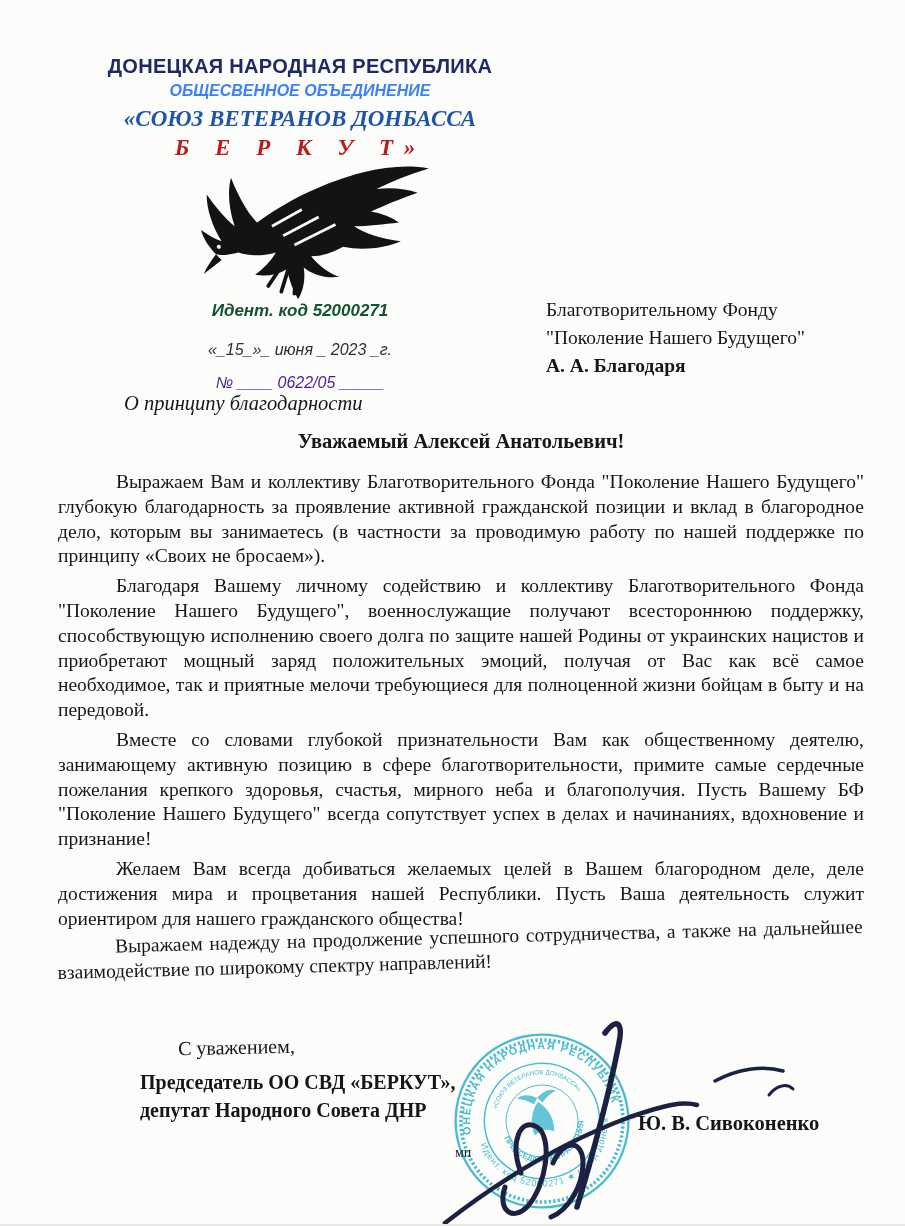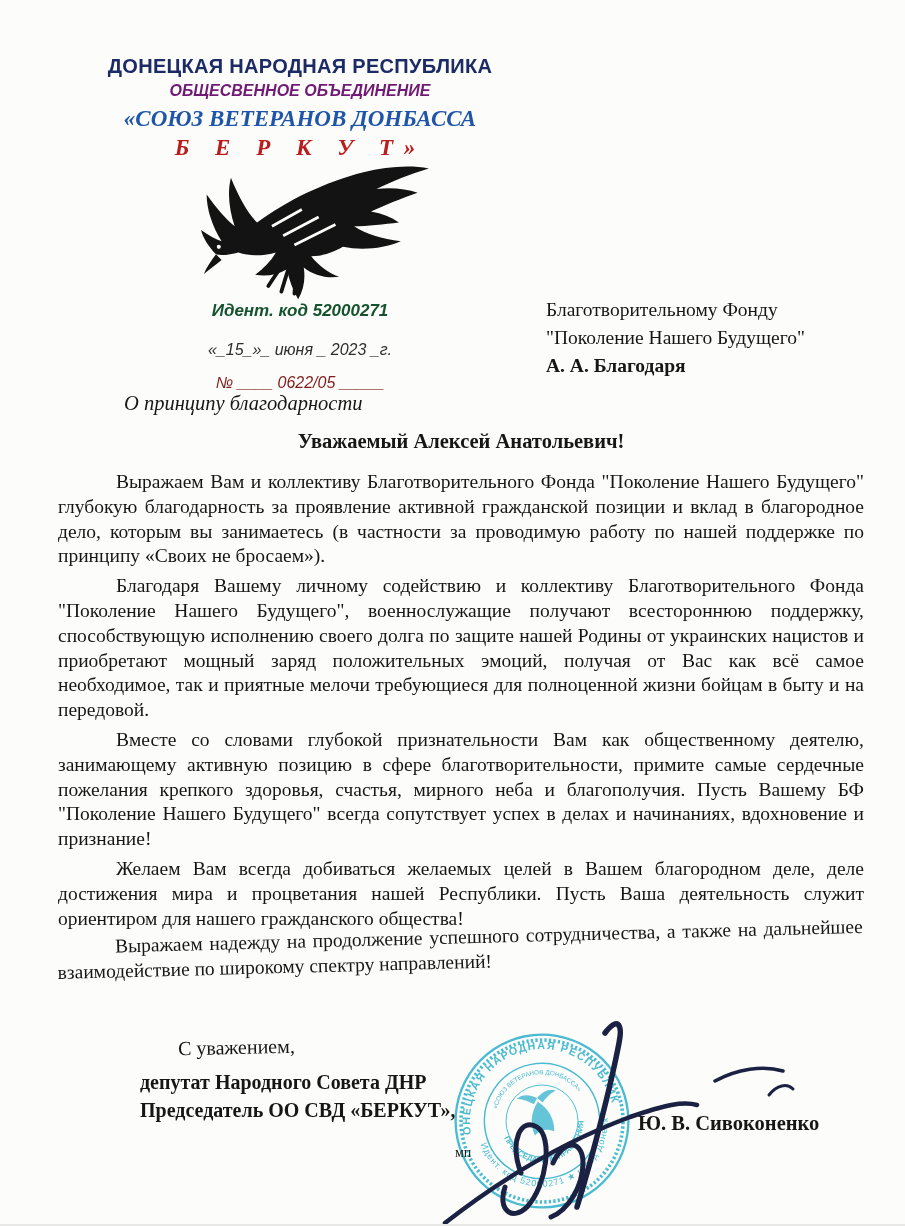--- a/index.html
+++ b/index.html
@@ -4,27 +4,27 @@
 <style>
   html,body{margin:0;padding:0;background:#e8e8e6;}
   .page{
     position:relative;width:905px;height:1224px;margin:0 auto;
     background:#fcfcfa;overflow:hidden;
     font-family:"Liberation Serif","DejaVu Serif",serif;color:#161616;
   }
   
   .letterhead{position:absolute;left:55px;top:55px;width:490px;text-align:center;}
   .lh-line1{font-family:"Liberation Sans","DejaVu Sans",sans-serif;font-weight:bold;font-size:20px;color:#1c2a66;letter-spacing:.3px;}
-  .lh-line2{font-family:"Liberation Sans","DejaVu Sans",sans-serif;font-weight:bold;font-style:italic;font-size:16px;color:#701a75;margin-top:4px;}
+  .lh-line2{font-family:"Liberation Sans","DejaVu Sans",sans-serif;font-weight:bold;font-style:italic;font-size:16px;color:#3b82f6;margin-top:4px;}
   .lh-line3{font-weight:bold;font-style:italic;font-size:23px;color:#1f55a8;margin-top:6px;}
   .lh-line4{font-weight:bold;font-style:italic;font-size:23px;color:#b91c1c;margin-top:3px;letter-spacing:10px;}
   .eagle-wrap{margin:0 auto;width:300px;height:140px;}
   .lh-ident{font-family:"Liberation Sans","DejaVu Sans",sans-serif;font-weight:bold;font-style:italic;font-size:17px;color:#14532d;margin-top:0px;}
   .lh-date{font-family:"Liberation Sans","DejaVu Sans",sans-serif;font-style:italic;font-size:16px;color:#2e2e2e;margin-top:20px;}
-  .lh-num{font-family:"Liberation Sans","DejaVu Sans",sans-serif;font-style:italic;font-size:16px;color:#7f1d1d;margin-top:15px;}
+  .lh-num{font-family:"Liberation Sans","DejaVu Sans",sans-serif;font-style:italic;font-size:16px;color:#4c1d95;margin-top:15px;}
   
   .recipient{position:absolute;left:546px;top:296px;font-size:19.5px;line-height:28px;}
   .recipient .bold{font-weight:bold;}
   
   .subject{position:absolute;left:124px;top:392px;font-style:italic;font-size:20.5px;}
   .body-block{position:absolute;left:58px;top:430px;width:806px;}
   .salutation{text-align:center;font-weight:bold;font-size:20.5px;margin:0 0 17px 0;}
   .body-block p{
     margin:0 0 5px 0;font-size:19.5px;line-height:24.8px;
     text-align:justify;text-align-last:left;text-indent:58px;
@@ -77,22 +77,22 @@
     <div class="salutation">Уважаемый Алексей Анатольевич!</div>
     <p>Выражаем Вам и коллективу Благотворительного Фонда "Поколение Нашего Будущего" глубокую благодарность за проявление активной гражданской позиции и вклад в благородное дело, которым вы занимаетесь (в частности за проводимую работу по нашей поддержке по принципу «Своих не бросаем»).</p>
     <p>Благодаря Вашему личному содействию и коллективу Благотворительного Фонда "Поколение Нашего Будущего", военнослужащие получают всестороннюю поддержку, способствующую  исполнению своего долга по защите нашей Родины от украинских нацистов и приобретают мощный заряд положительных эмоций, получая от Вас как всё самое необходимое, так и приятные мелочи требующиеся для полноценной жизни бойцам в быту и на передовой.</p>
     <p>Вместе со словами глубокой признательности Вам как общественному деятелю, занимающему активную позицию в сфере благотворительности, примите самые сердечные пожелания крепкого здоровья, счастья, мирного неба и благополучия.    Пусть Вашему БФ "Поколение Нашего Будущего" всегда сопутствует успех в делах и начинаниях, вдохновение и признание!</p>
     <p>Желаем Вам всегда добиваться желаемых целей в Вашем благородном деле, деле достижения мира и процветания нашей Республики. Пусть Ваша деятельность служит ориентиром для нашего гражданского общества!</p>
     <p class="tilt">Выражаем надежду на продолжение успешного сотрудничества, а также на дальнейшее взаимодействие по широкому спектру направлений!</p>
   </div>
 
   <div class="regards">С уважением,</div>
   <div class="signatory">
+    <div>Председатель ОО СВД «БЕРКУТ»,</div>
     <div>депутат Народного Совета ДНР</div>
-    <div>Председатель ОО СВД «БЕРКУТ»,</div>
   </div>
 
   <svg class="stamp" viewBox="0 0 200 200" aria-hidden="true">
     <defs>
       <path id="arcTop" d="M 20,100 A 80,80 0 0 1 180,100"></path>
       <path id="arcBottom" d="M 27,100 A 73,73 0 0 0 173,100"></path>
       <path id="arcInnerTop" d="M 48,100 A 52,52 0 0 1 152,100"></path>
       <path id="arcInnerBottom" d="M 54,100 A 46,46 0 0 0 146,100"></path>
     </defs>
     <g stroke="#3bb6ce" fill="none">

